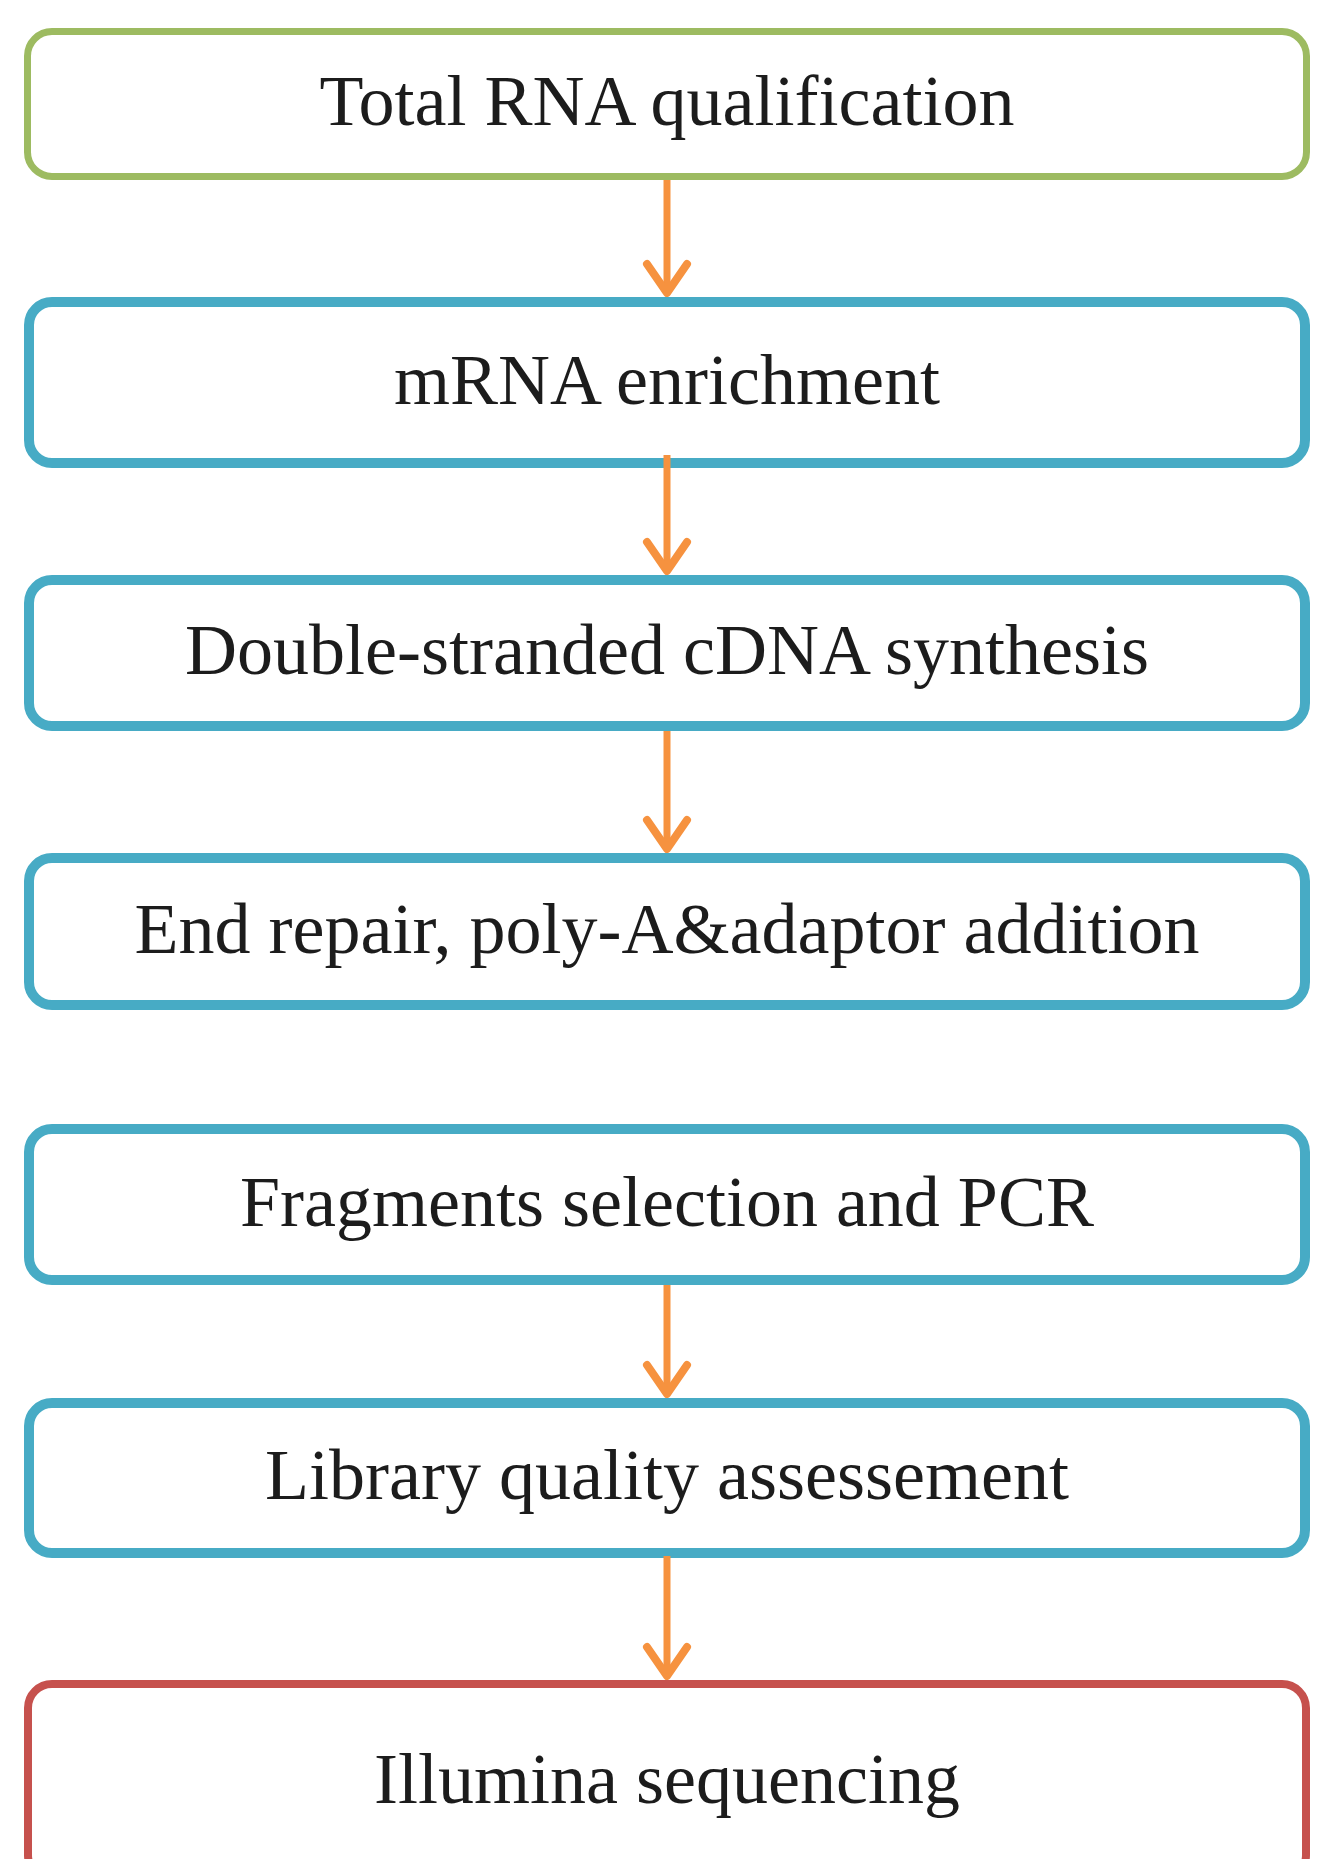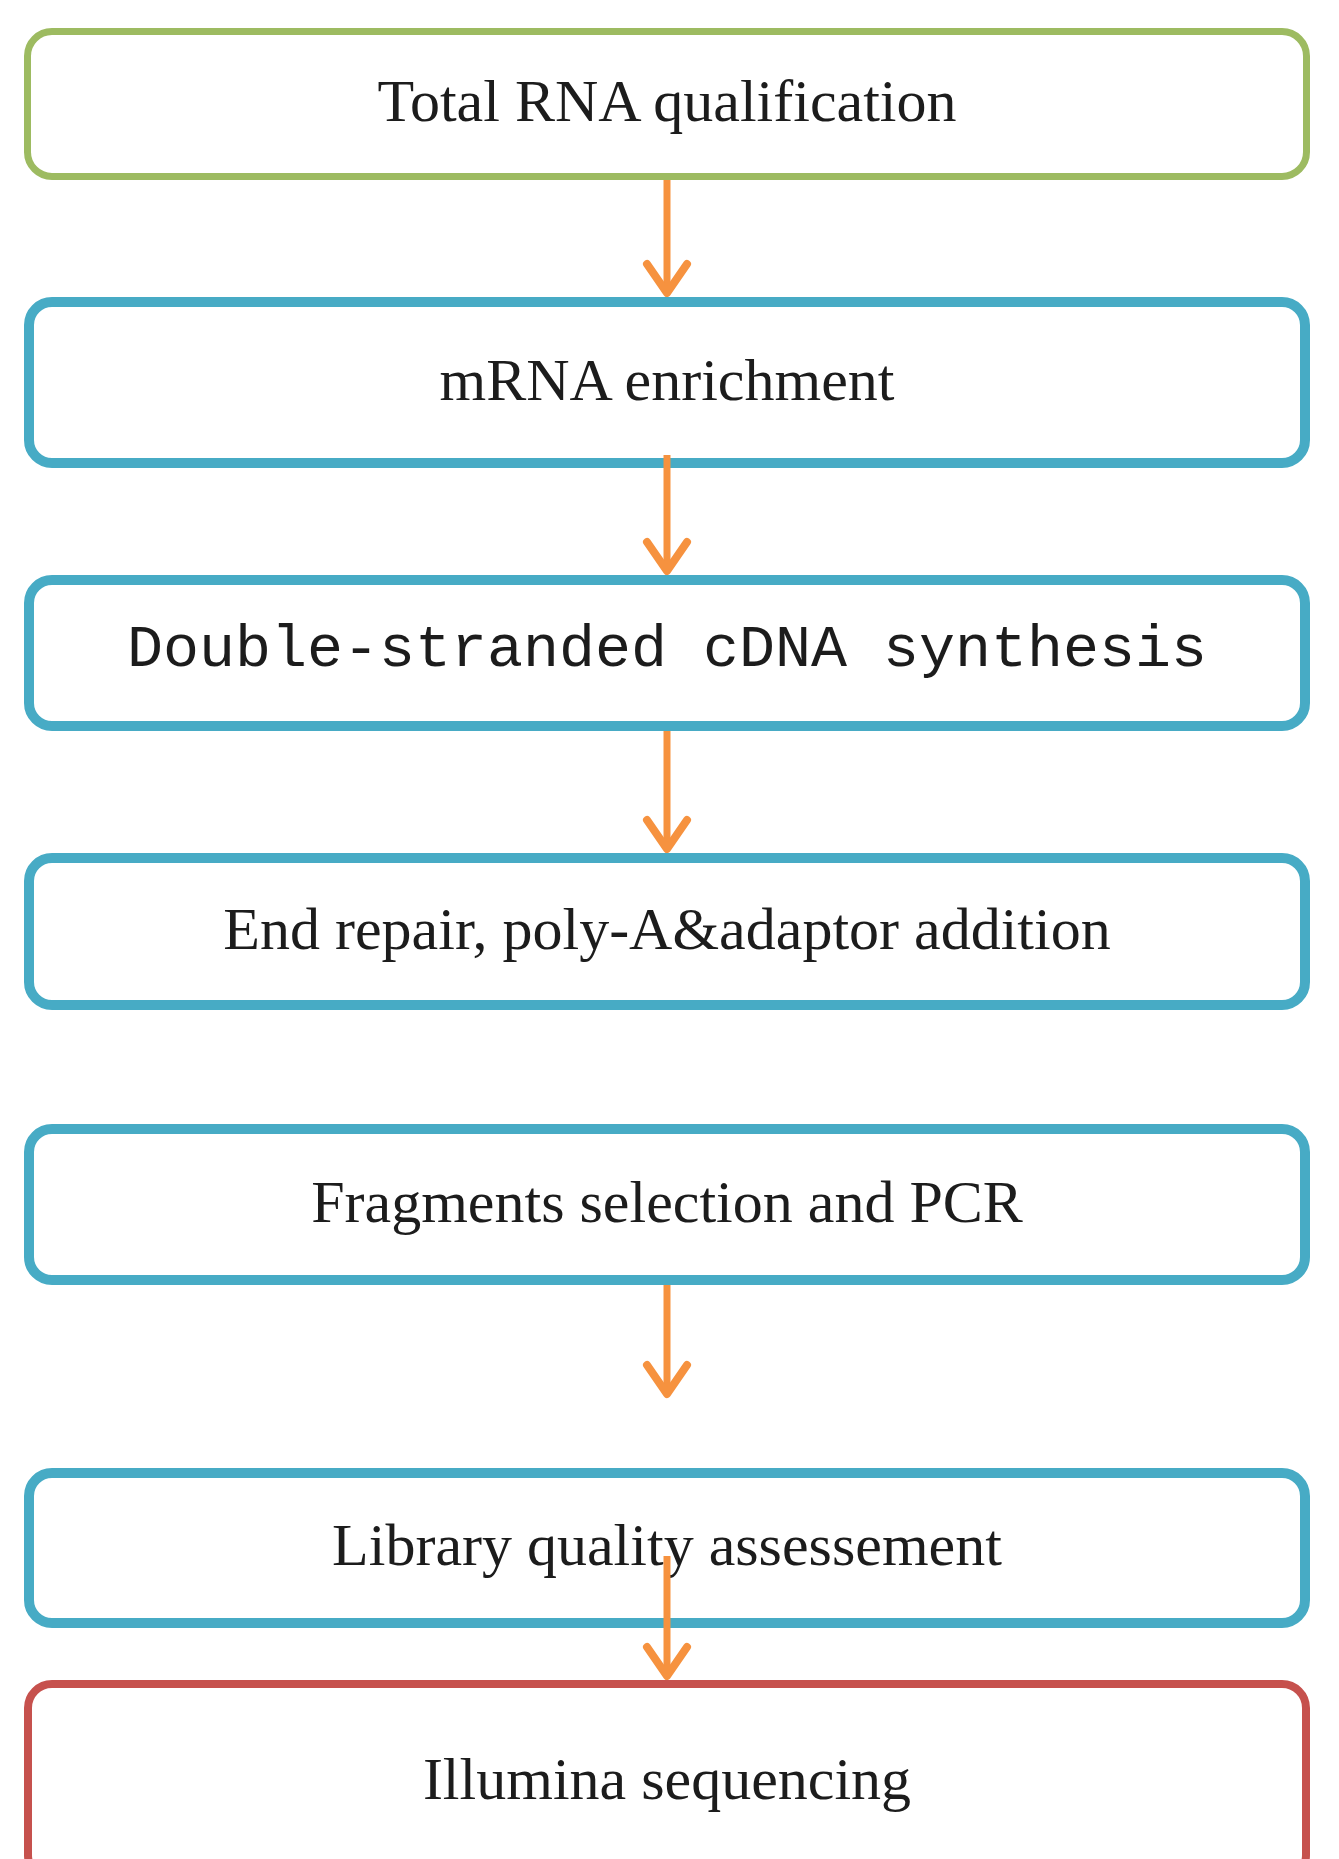--- a/index.html
+++ b/index.html
@@ -24,36 +24,36 @@
     width: 1286px;
     box-sizing: border-box;
     background: var(--box-fill, #ffffff);
     border-style: solid;
     border-radius: 28px;
     display: flex;
     align-items: center;
     justify-content: center;
   }
   .step .label {
-    font-size: 60px;
+    font-size: 72px;
     line-height: 1;
     color: var(--text, #1c1c1c);
     white-space: nowrap;
     padding-bottom: 6px;
   }
   .border-green { border-color: var(--step-start-border, #9dbb61); border-width: 7px; }
   .border-teal  { border-color: var(--step-middle-border, #47abc5); border-width: 10px; }
   .border-red   { border-color: var(--step-final-border, #c6514d); border-width: 8px; }
 
   .b1 { top: 28px;   height: 152px; }
   .b2 { top: 297px;  height: 171px; }
-  .b3 { top: 575px;  height: 156px; font-family: Liberation Mono, monospace; }
+  .b3 { top: 575px;  height: 156px; }
   .b4 { top: 853px;  height: 157px; }
   .b5 { top: 1124px; height: 161px; }
-  .b6 { top: 1468px; height: 160px; }
+  .b6 { top: 1398px; height: 160px; }
   .b7 { top: 1680px; height: 203px; }
 
   .arrow {
     position: absolute;
     left: 635px;
     width: 64px;
   }
   .a1 { top: 180px;  height: 118px; }
   .a2 { top: 455px;  height: 121px; }
   .a3 { top: 731px;  height: 123px; }

